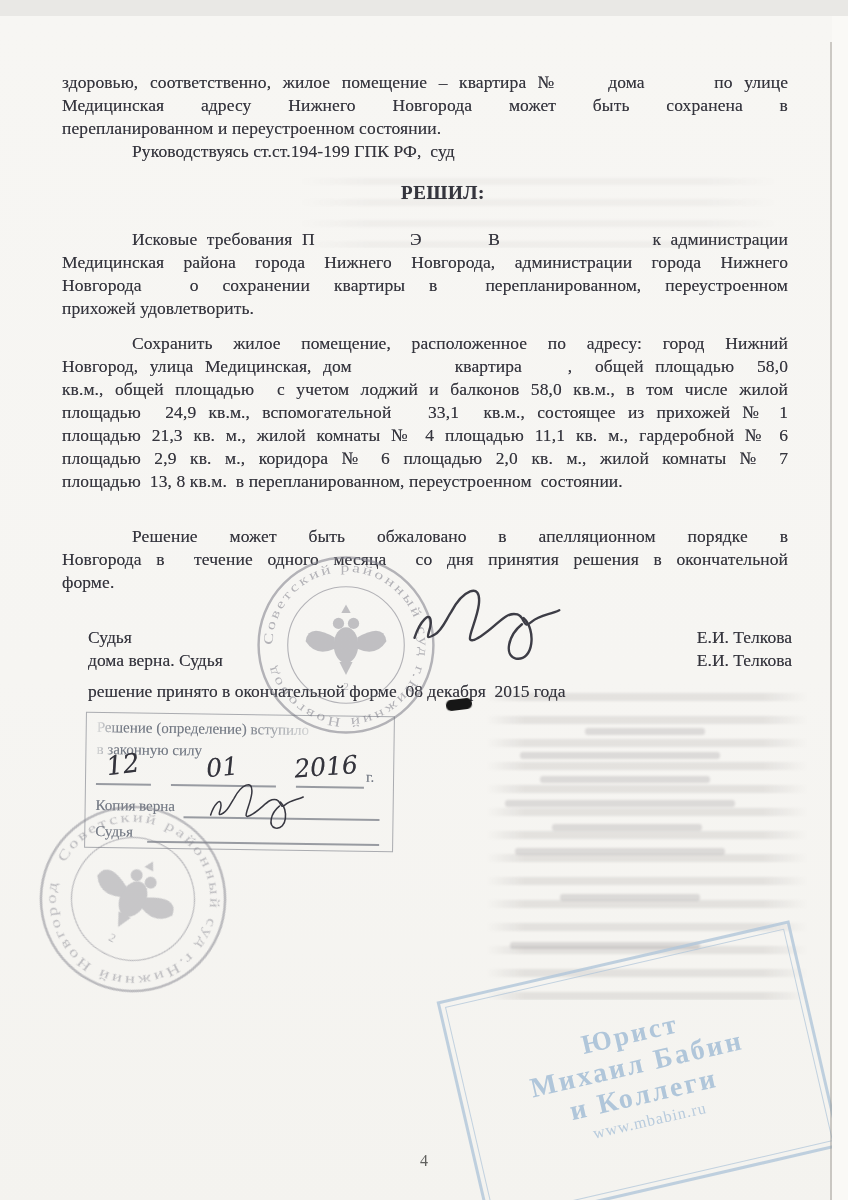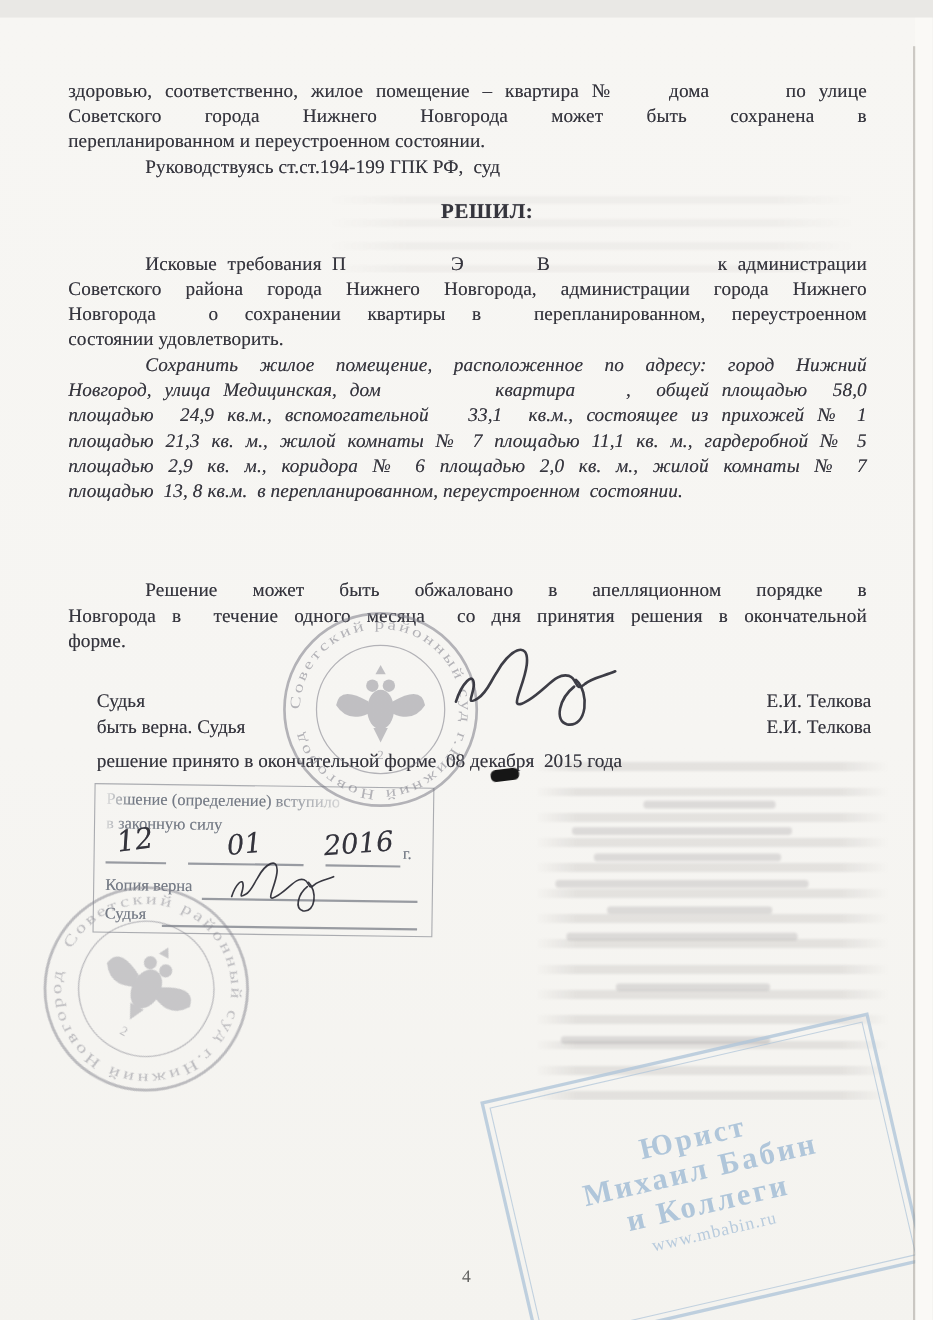--- a/index.html
+++ b/index.html
@@ -115,55 +115,56 @@
   <div class="gdash" style="left:520px;top:736px;width:200px;"></div>
   <div class="gdash" style="left:540px;top:760px;width:170px;"></div>
   <div class="gdash" style="left:505px;top:784px;width:230px;"></div>
   <div class="gdash" style="left:552px;top:808px;width:150px;"></div>
   <div class="gdash" style="left:515px;top:832px;width:210px;"></div>
   <div class="gdash" style="left:560px;top:878px;width:140px;"></div>
   <div class="gdash" style="left:510px;top:926px;width:190px;"></div>
 
   <div class="textblock" style="top:55px;">
     <div class="line">здоровью, соответственно, жилое помещение – квартира №&nbsp;&nbsp;&nbsp;&nbsp;дома&nbsp;&nbsp;&nbsp;&nbsp;&nbsp;&nbsp;по улице</div>
-    <div class="line">Советского города Нижнего Новгорода может быть сохранена в</div>
+    <div class="line">Медицинская адресу Нижнего Новгорода может быть сохранена в</div>
     <div class="line nj">перепланированном и переустроенном состоянии.</div>
     <div class="line nj ind">Руководствуясь ст.ст.194-199 ГПК РФ,&nbsp; суд</div>
   </div>
 
   <div class="heading">РЕШИЛ:</div>
 
   <div class="textblock" style="top:212px;font-family:Liberation Serif, serif;">
     <div class="line ind">Исковые требования П&nbsp;&nbsp;&nbsp;&nbsp;&nbsp;&nbsp;&nbsp;&nbsp;&nbsp;&nbsp;Э&nbsp;&nbsp;&nbsp;&nbsp;&nbsp;&nbsp;&nbsp;В&nbsp;&nbsp;&nbsp;&nbsp;&nbsp;&nbsp;&nbsp;&nbsp;&nbsp;&nbsp;&nbsp;&nbsp;&nbsp;&nbsp;&nbsp;&nbsp;к администрации</div>
-    <div class="line">Советского района города Нижнего Новгорода, администрации города Нижнего</div>
+    <div class="line">Медицинская района города Нижнего Новгорода, администрации города Нижнего</div>
     <div class="line">Новгорода &nbsp;о сохранении квартиры в &nbsp;перепланированном, переустроенном</div>
-    <div class="line nj">состоянии удовлетворить.</div>
-  </div>
-
-  <div class="textblock" style="top:304px;font-style:italic;">
+    <div class="line nj">прихожей удовлетворить.</div>
+  </div>
+
+  <div class="textblock" style="top:316px;">
     <div class="line ind">Сохранить жилое помещение, расположенное по адресу: город Нижний</div>
     <div class="line">Новгород, улица Медицинская, дом&nbsp;&nbsp;&nbsp;&nbsp;&nbsp;&nbsp;&nbsp;&nbsp;&nbsp;квартира&nbsp;&nbsp;&nbsp;&nbsp;, &nbsp;общей площадью &nbsp;58,0</div>
+    <div class="line">кв.м., общей площадью &nbsp;с учетом лоджий и балконов 58,0 кв.м., в том числе жилой</div>
     <div class="line">площадью &nbsp;24,9 кв.м., вспомогательной &nbsp;&nbsp;33,1&nbsp; кв.м., состоящее из прихожей № 1</div>
-    <div class="line">площадью 21,3 кв. м., жилой комнаты № 7 площадью 11,1 кв. м., гардеробной № 5</div>
+    <div class="line">площадью 21,3 кв. м., жилой комнаты № 4 площадью 11,1 кв. м., гардеробной № 6</div>
     <div class="line">площадью 2,9 кв. м., коридора № 6 площадью 2,0 кв. м., жилой комнаты № 7</div>
     <div class="line nj">площадью &nbsp;13, 8 кв.м.&nbsp; в перепланированном, переустроенном &nbsp;состоянии.</div>
   </div>
 
   <div class="textblock" style="top:509px;">
     <div class="line ind">Решение может быть обжаловано в апелляционном порядке в</div>
     <div class="line">Новгорода в &nbsp;течение одного месяца &nbsp;со дня принятия решения в окончательной</div>
     <div class="line nj">форме.</div>
   </div>
 
   <div class="sigrow" style="top:610px;">
     <span>Судья</span>
     <span class="nm">Е.И. Телкова</span>
   </div>
   <div class="sigrow" style="top:633px;">
-    <span>быть верна. Судья</span>
+    <span>дома верна. Судья</span>
     <span class="nm">Е.И. Телкова</span>
   </div>
   <div class="sigrow" style="top:664px;">
     <span>решение принято в окончательной форме &nbsp;08 декабря &nbsp;2015 года</span>
   </div>
 
   <div class="seal" id="seal1">
     <svg width="188" height="188" viewBox="0 0 200 200">
       <defs>
           <path id="c1" d="M 22,100 A 78,78 0 1 1 178,100 A 78,78 0 1 1 22,100"></path>

